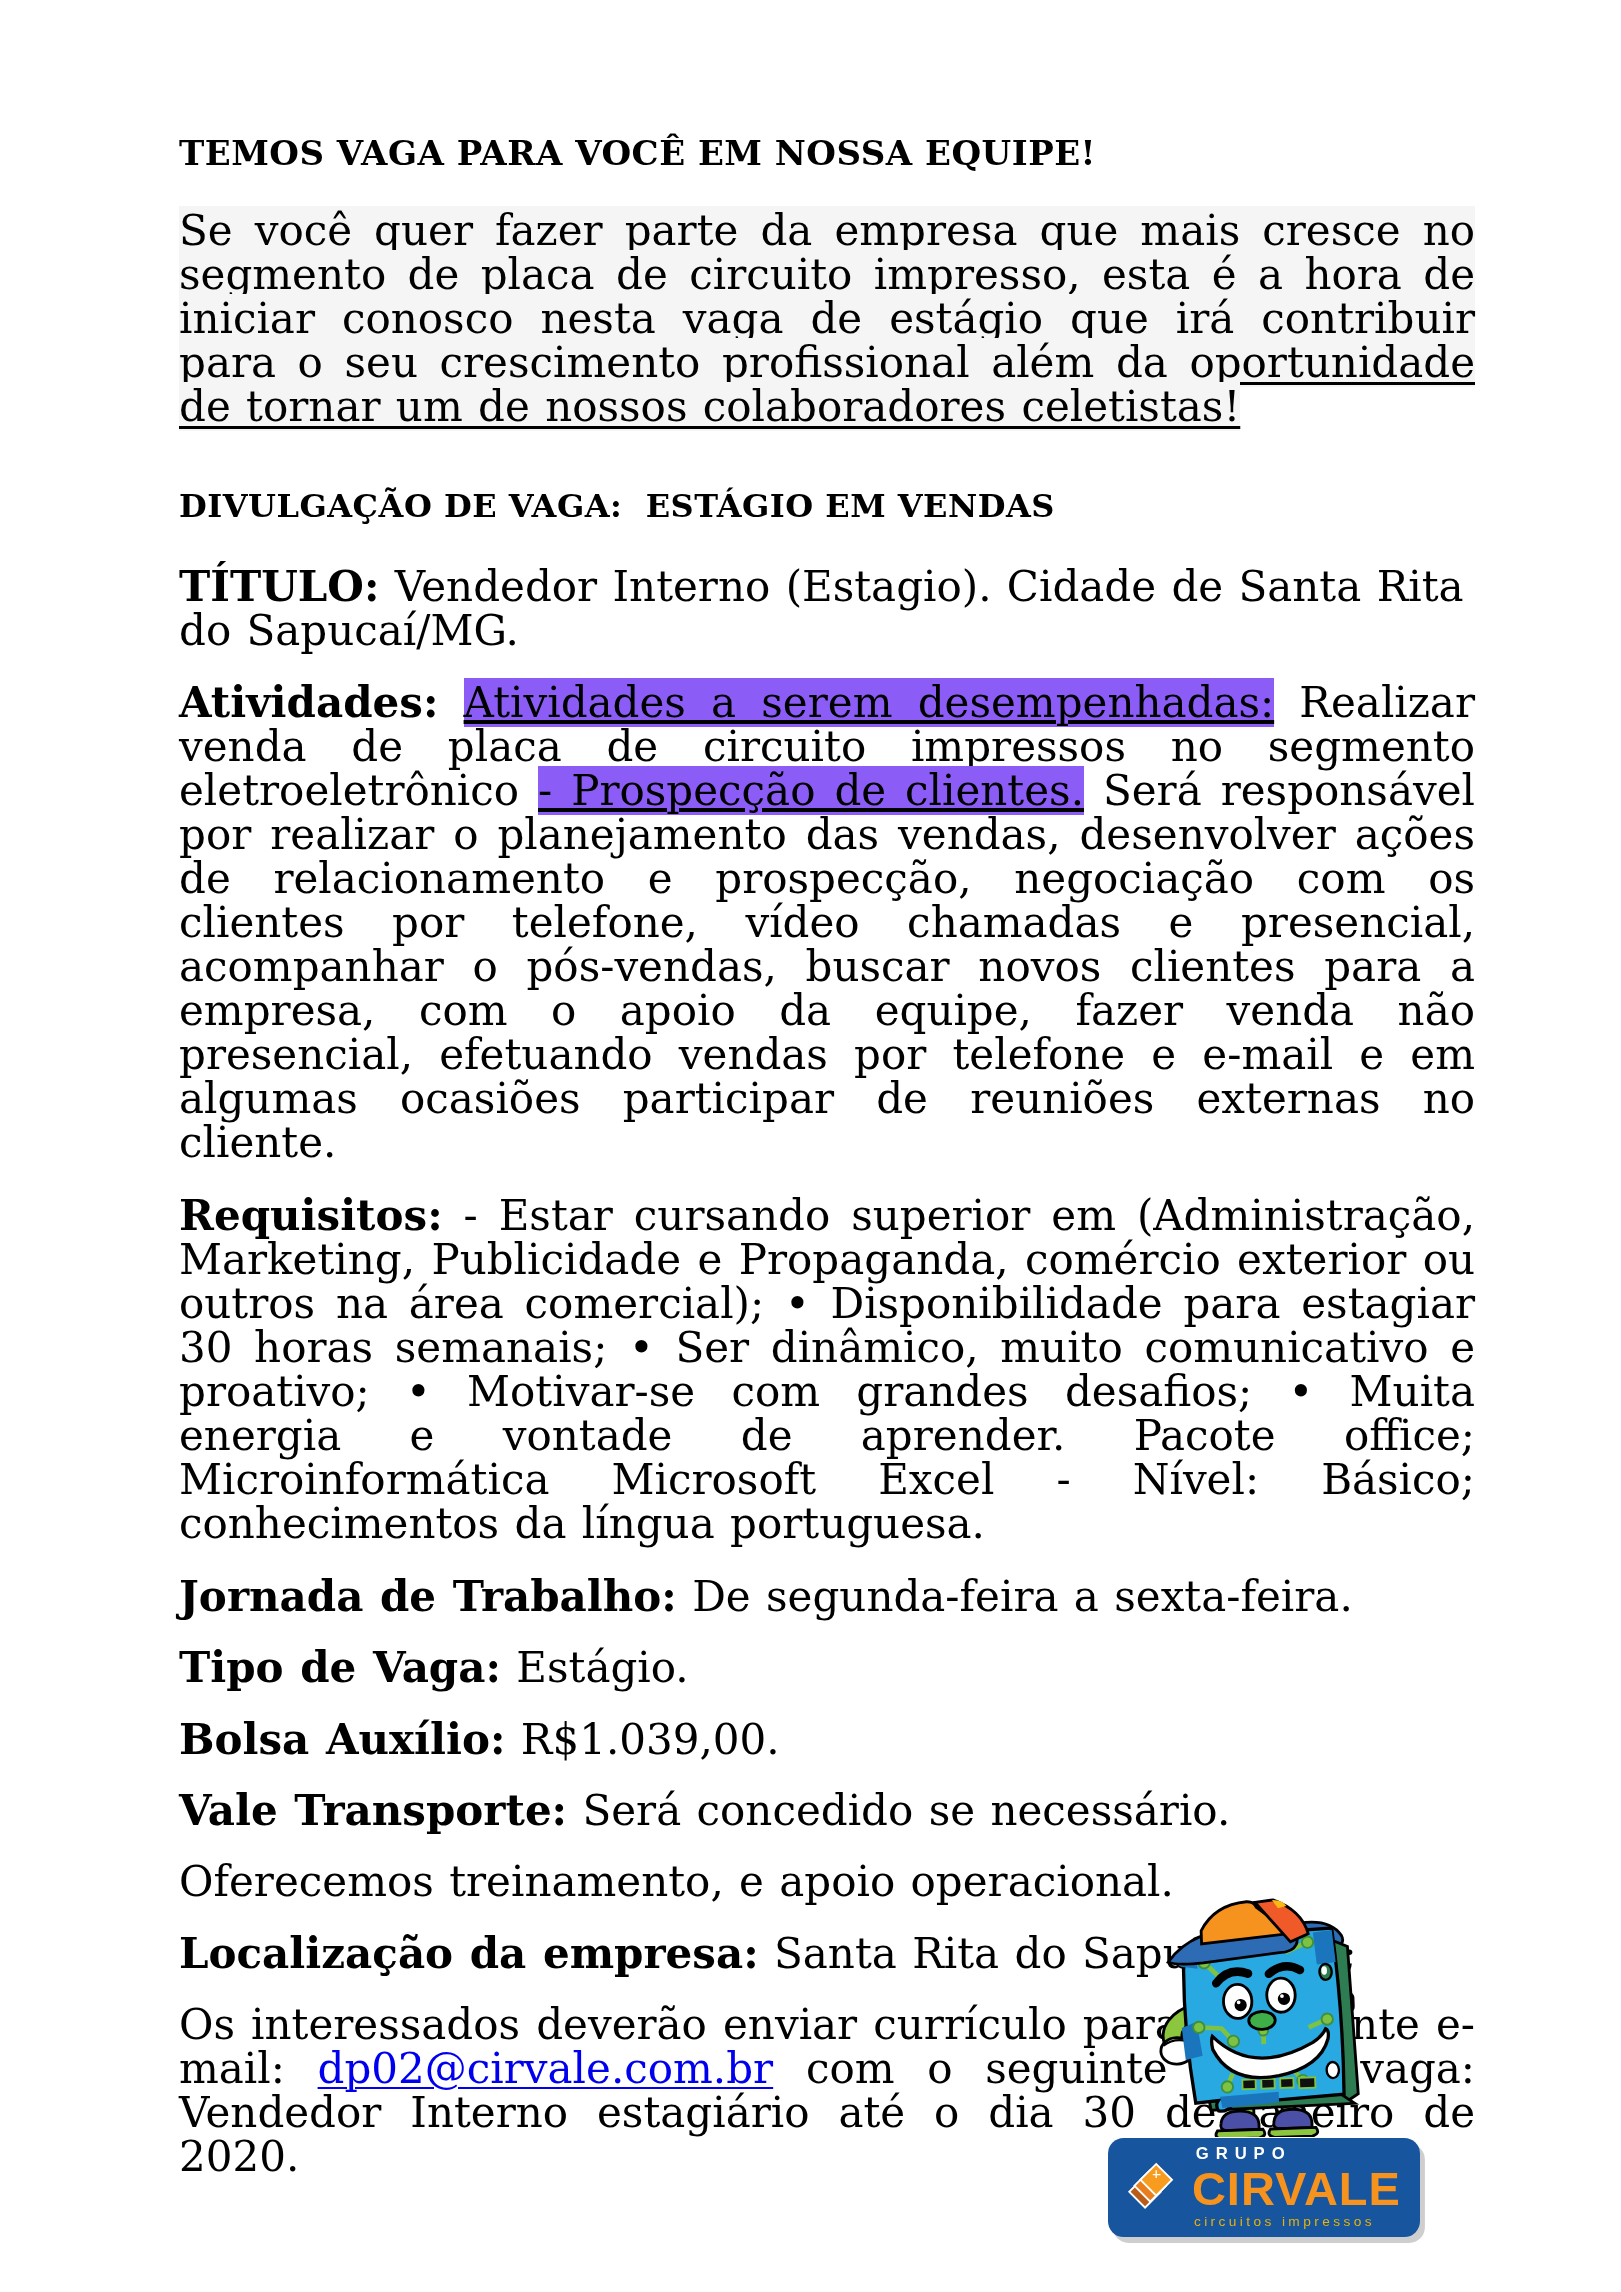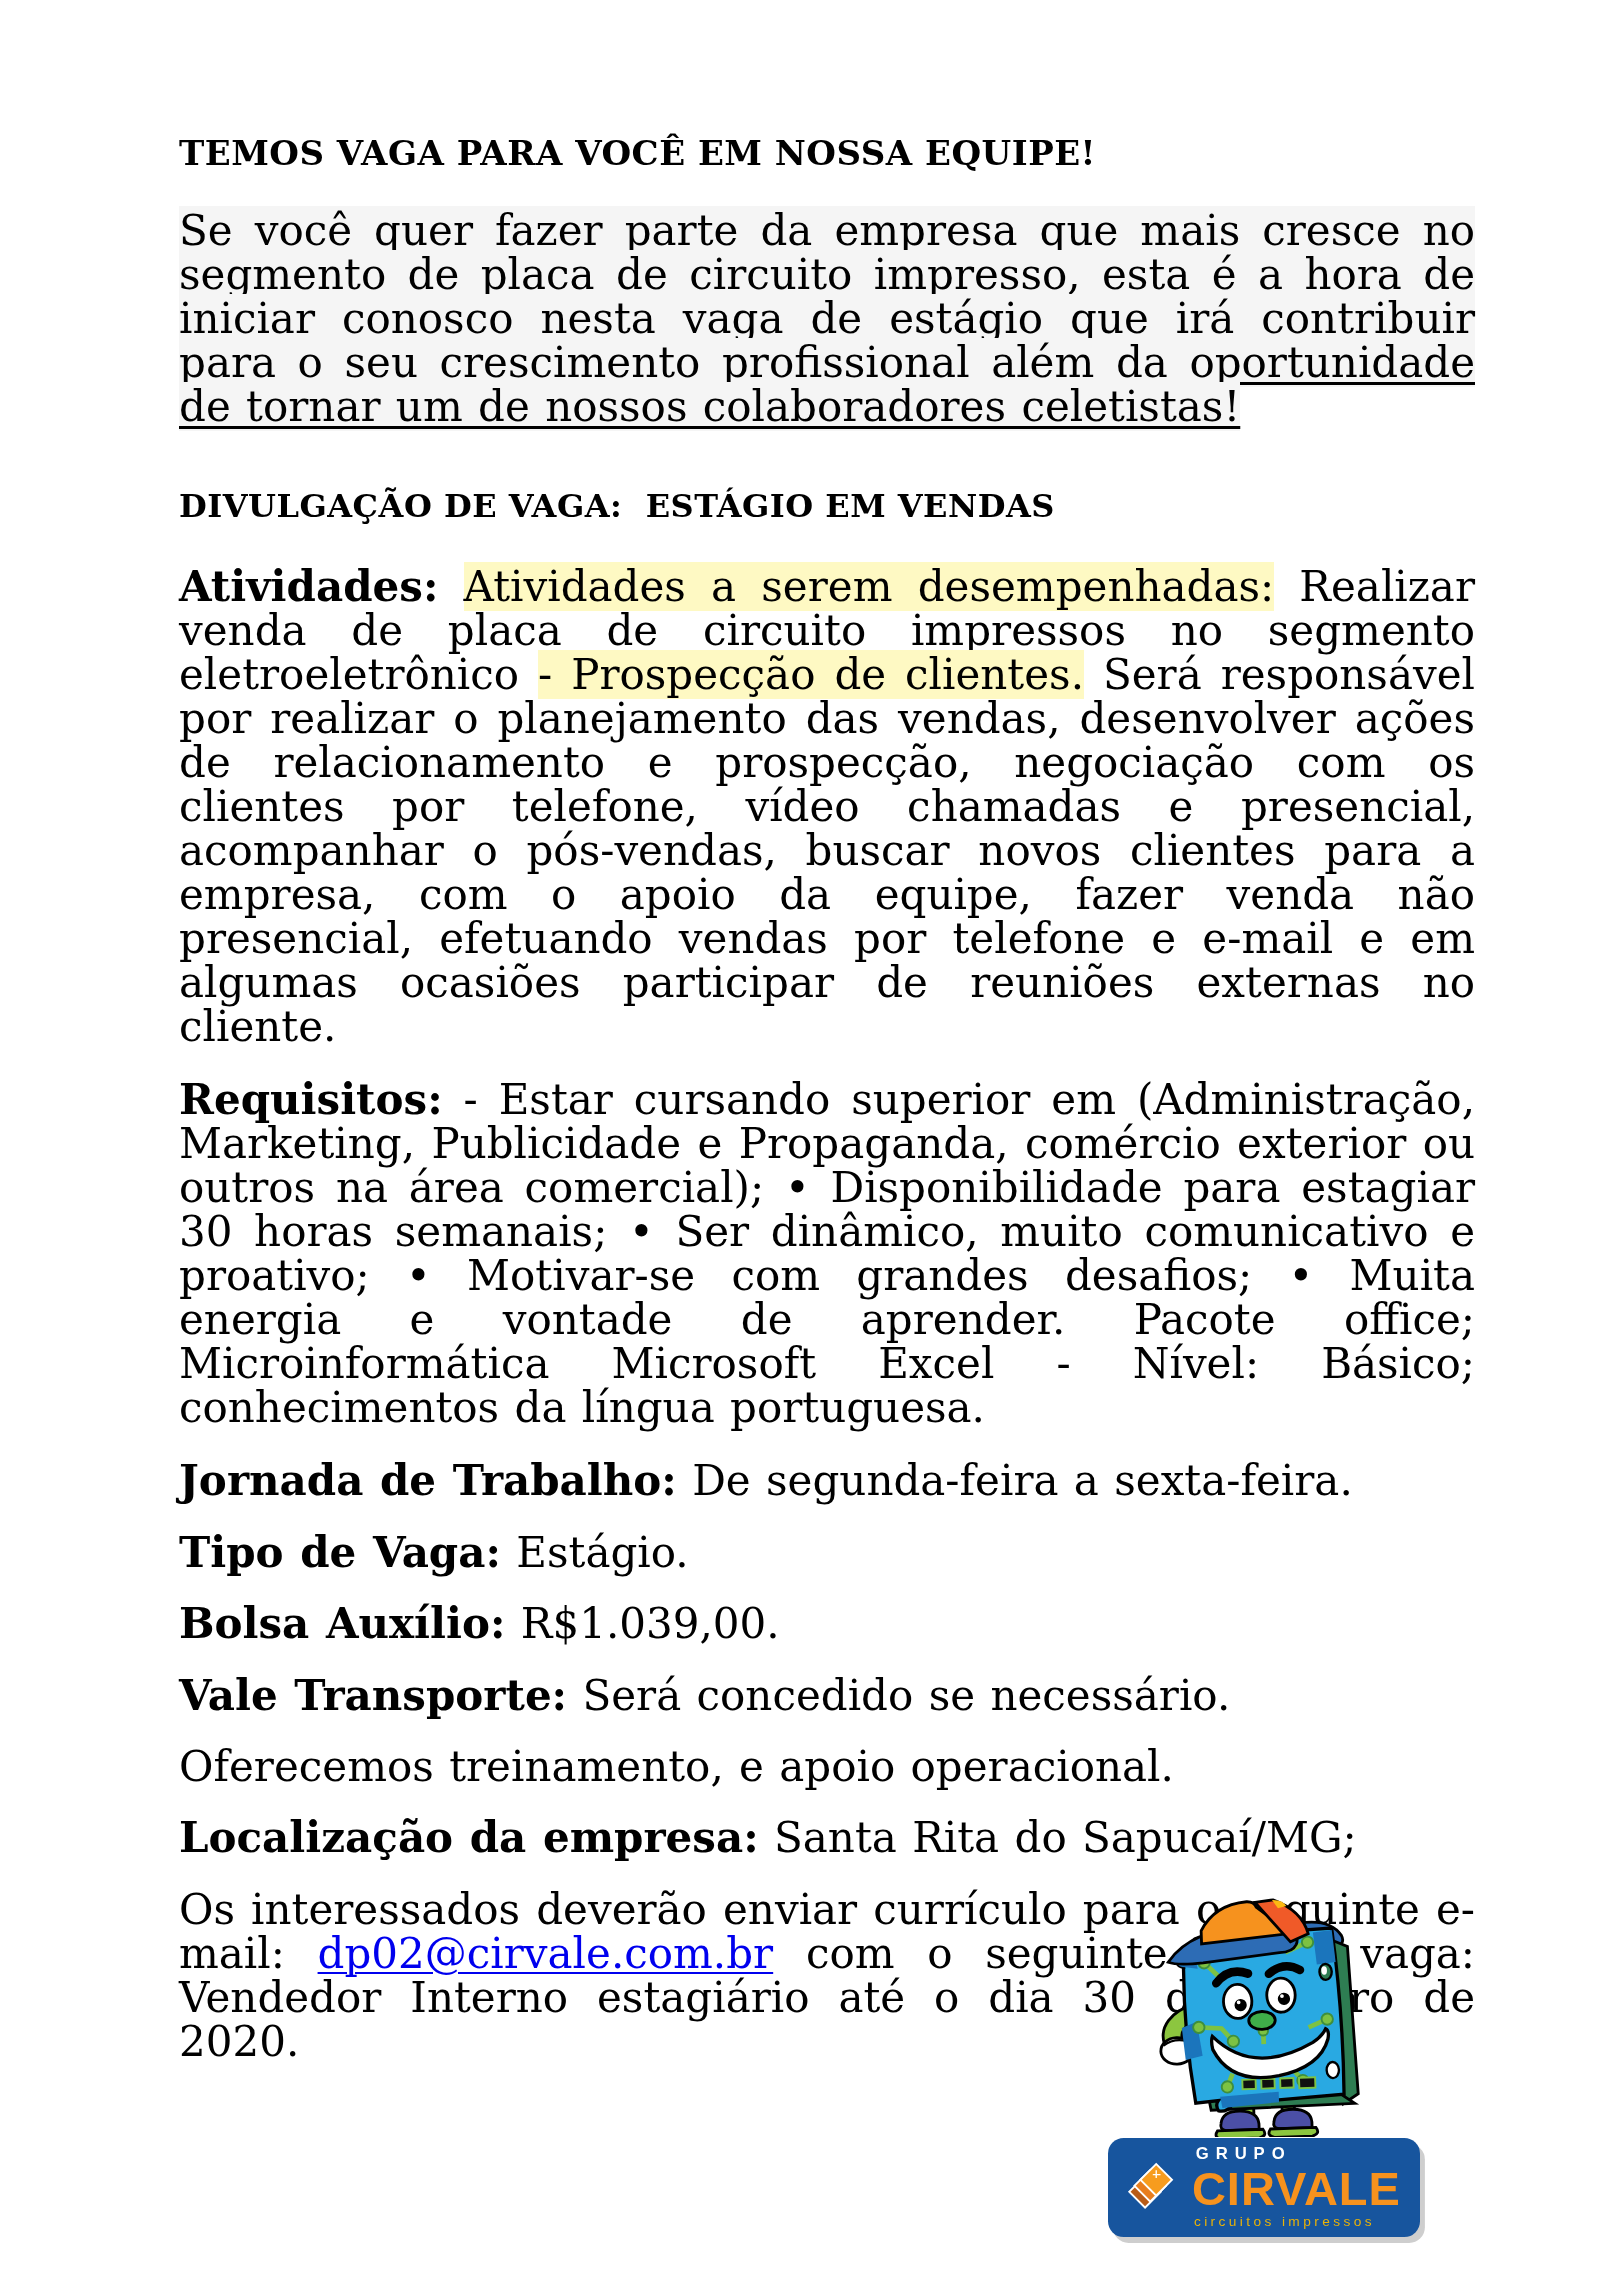--- a/index.html
+++ b/index.html
@@ -30,21 +30,21 @@
     word-spacing:2px;
   }
   p.field{ text-align:left; margin-bottom:27.4px; }
   .intro-wrap{ margin-bottom:55px; }
   .underlined{
     text-decoration:underline;
     text-decoration-thickness:2.5px;
     text-underline-offset:4.9px;
     background:#f5f5f5;
   }
-  .hl{ background:#fef9c3; }
+  .hl{ background:#8b5cf6;text-decoration:underline; }
   .section-heading{
     font-size:32px;line-height:44px;
     font-weight:bold;
     margin:0 0 37px 0;
     letter-spacing:0.5px;
   }
   b.lbl{ font-weight:bold; }
   a.doc-link{
     color:#0000EE;
     text-decoration:underline;
@@ -92,20 +92,21 @@
   <div class="content">
 
     <h1 class="doc-title">TEMOS VAGA PARA VOCÊ EM NOSSA EQUIPE!</h1>
 
     <div class="intro-wrap">
       <p class="para"><span class="underlined">Se você quer fazer parte da empresa que mais cresce no segmento de placa de circuito impresso, esta é a hora de iniciar conosco nesta vaga de estágio que irá contribuir para o seu crescimento profissional além da oportunidade de tornar um de nossos colaboradores celetistas!</span></p>
     </div>
 
     <h2 class="section-heading">DIVULGAÇÃO DE VAGA:&nbsp; ESTÁGIO EM VENDAS</h2>
 
+    <p class="para field"><b class="lbl">TÍTULO:</b> <span>Vendedor Interno (Estagio). Cidade de Santa Rita do Sapucaí/MG.</span></p>
 
     <p class="para"><b class="lbl">Atividades:</b> <span class="hl">Atividades a serem desempenhadas:</span> <span>Realizar venda de placa de circuito impressos no segmento eletroeletrônico</span> <span class="hl">- Prospecção de clientes.</span> <span>Será responsável por realizar o planejamento das vendas, desenvolver ações de relacionamento e prospecção, negociação com os clientes por telefone, vídeo chamadas e presencial, acompanhar o pós-vendas, buscar novos clientes para a empresa, com o apoio da equipe, fazer venda não presencial, efetuando vendas por telefone e e-mail e em algumas ocasiões participar de reuniões externas no cliente.</span></p>
 
     <p class="para"><b class="lbl">Requisitos:</b> <span>- Estar cursando superior em (Administração, Marketing, Publicidade e Propaganda, comércio exterior ou outros na área comercial); • Disponibilidade para estagiar 30 horas semanais; • Ser dinâmico, muito comunicativo e proativo; • Motivar-se com grandes desafios; • Muita energia e vontade de aprender. Pacote office; Microinformática Microsoft Excel - Nível: Básico; conhecimentos da língua portuguesa.</span></p>
 
     <p class="para field"><b class="lbl">Jornada de Trabalho:</b> <span>De segunda-feira a sexta-feira.</span></p>
 
     <p class="para field"><b class="lbl">Tipo de Vaga:</b> <span>Estágio.</span></p>
 
     <p class="para field"><b class="lbl">Bolsa Auxílio:</b> <span>R$1.039,00.</span></p>

